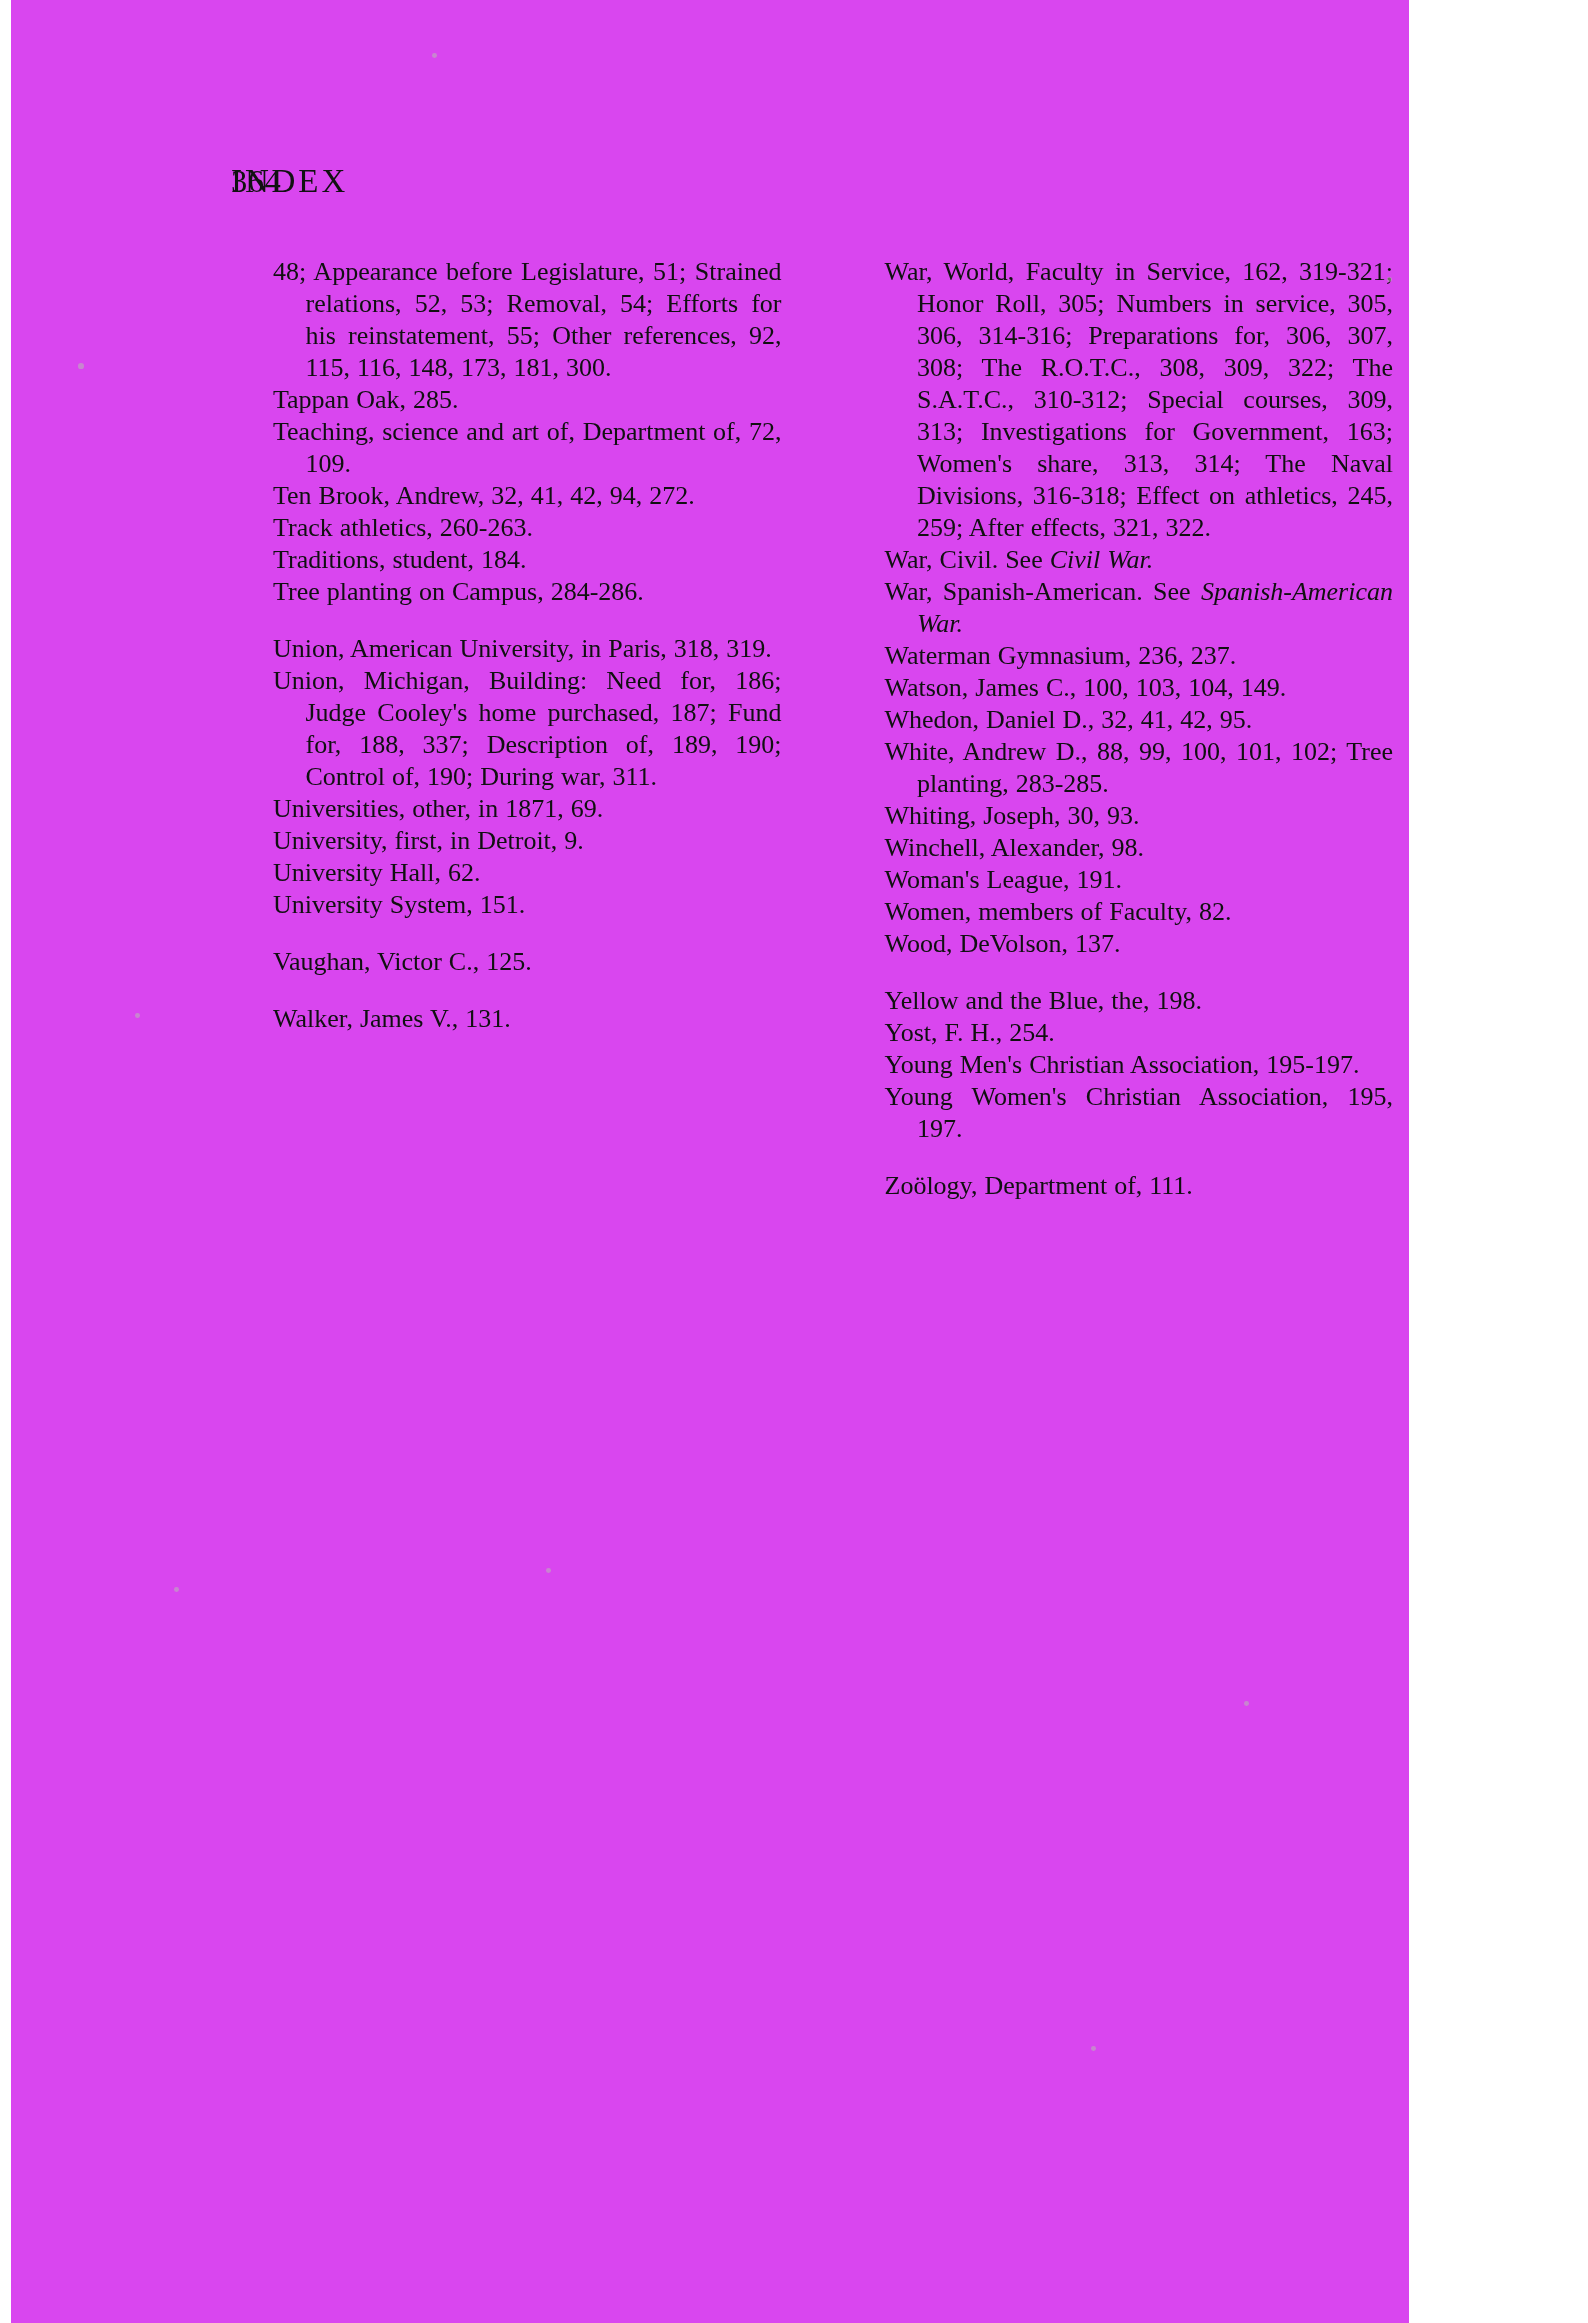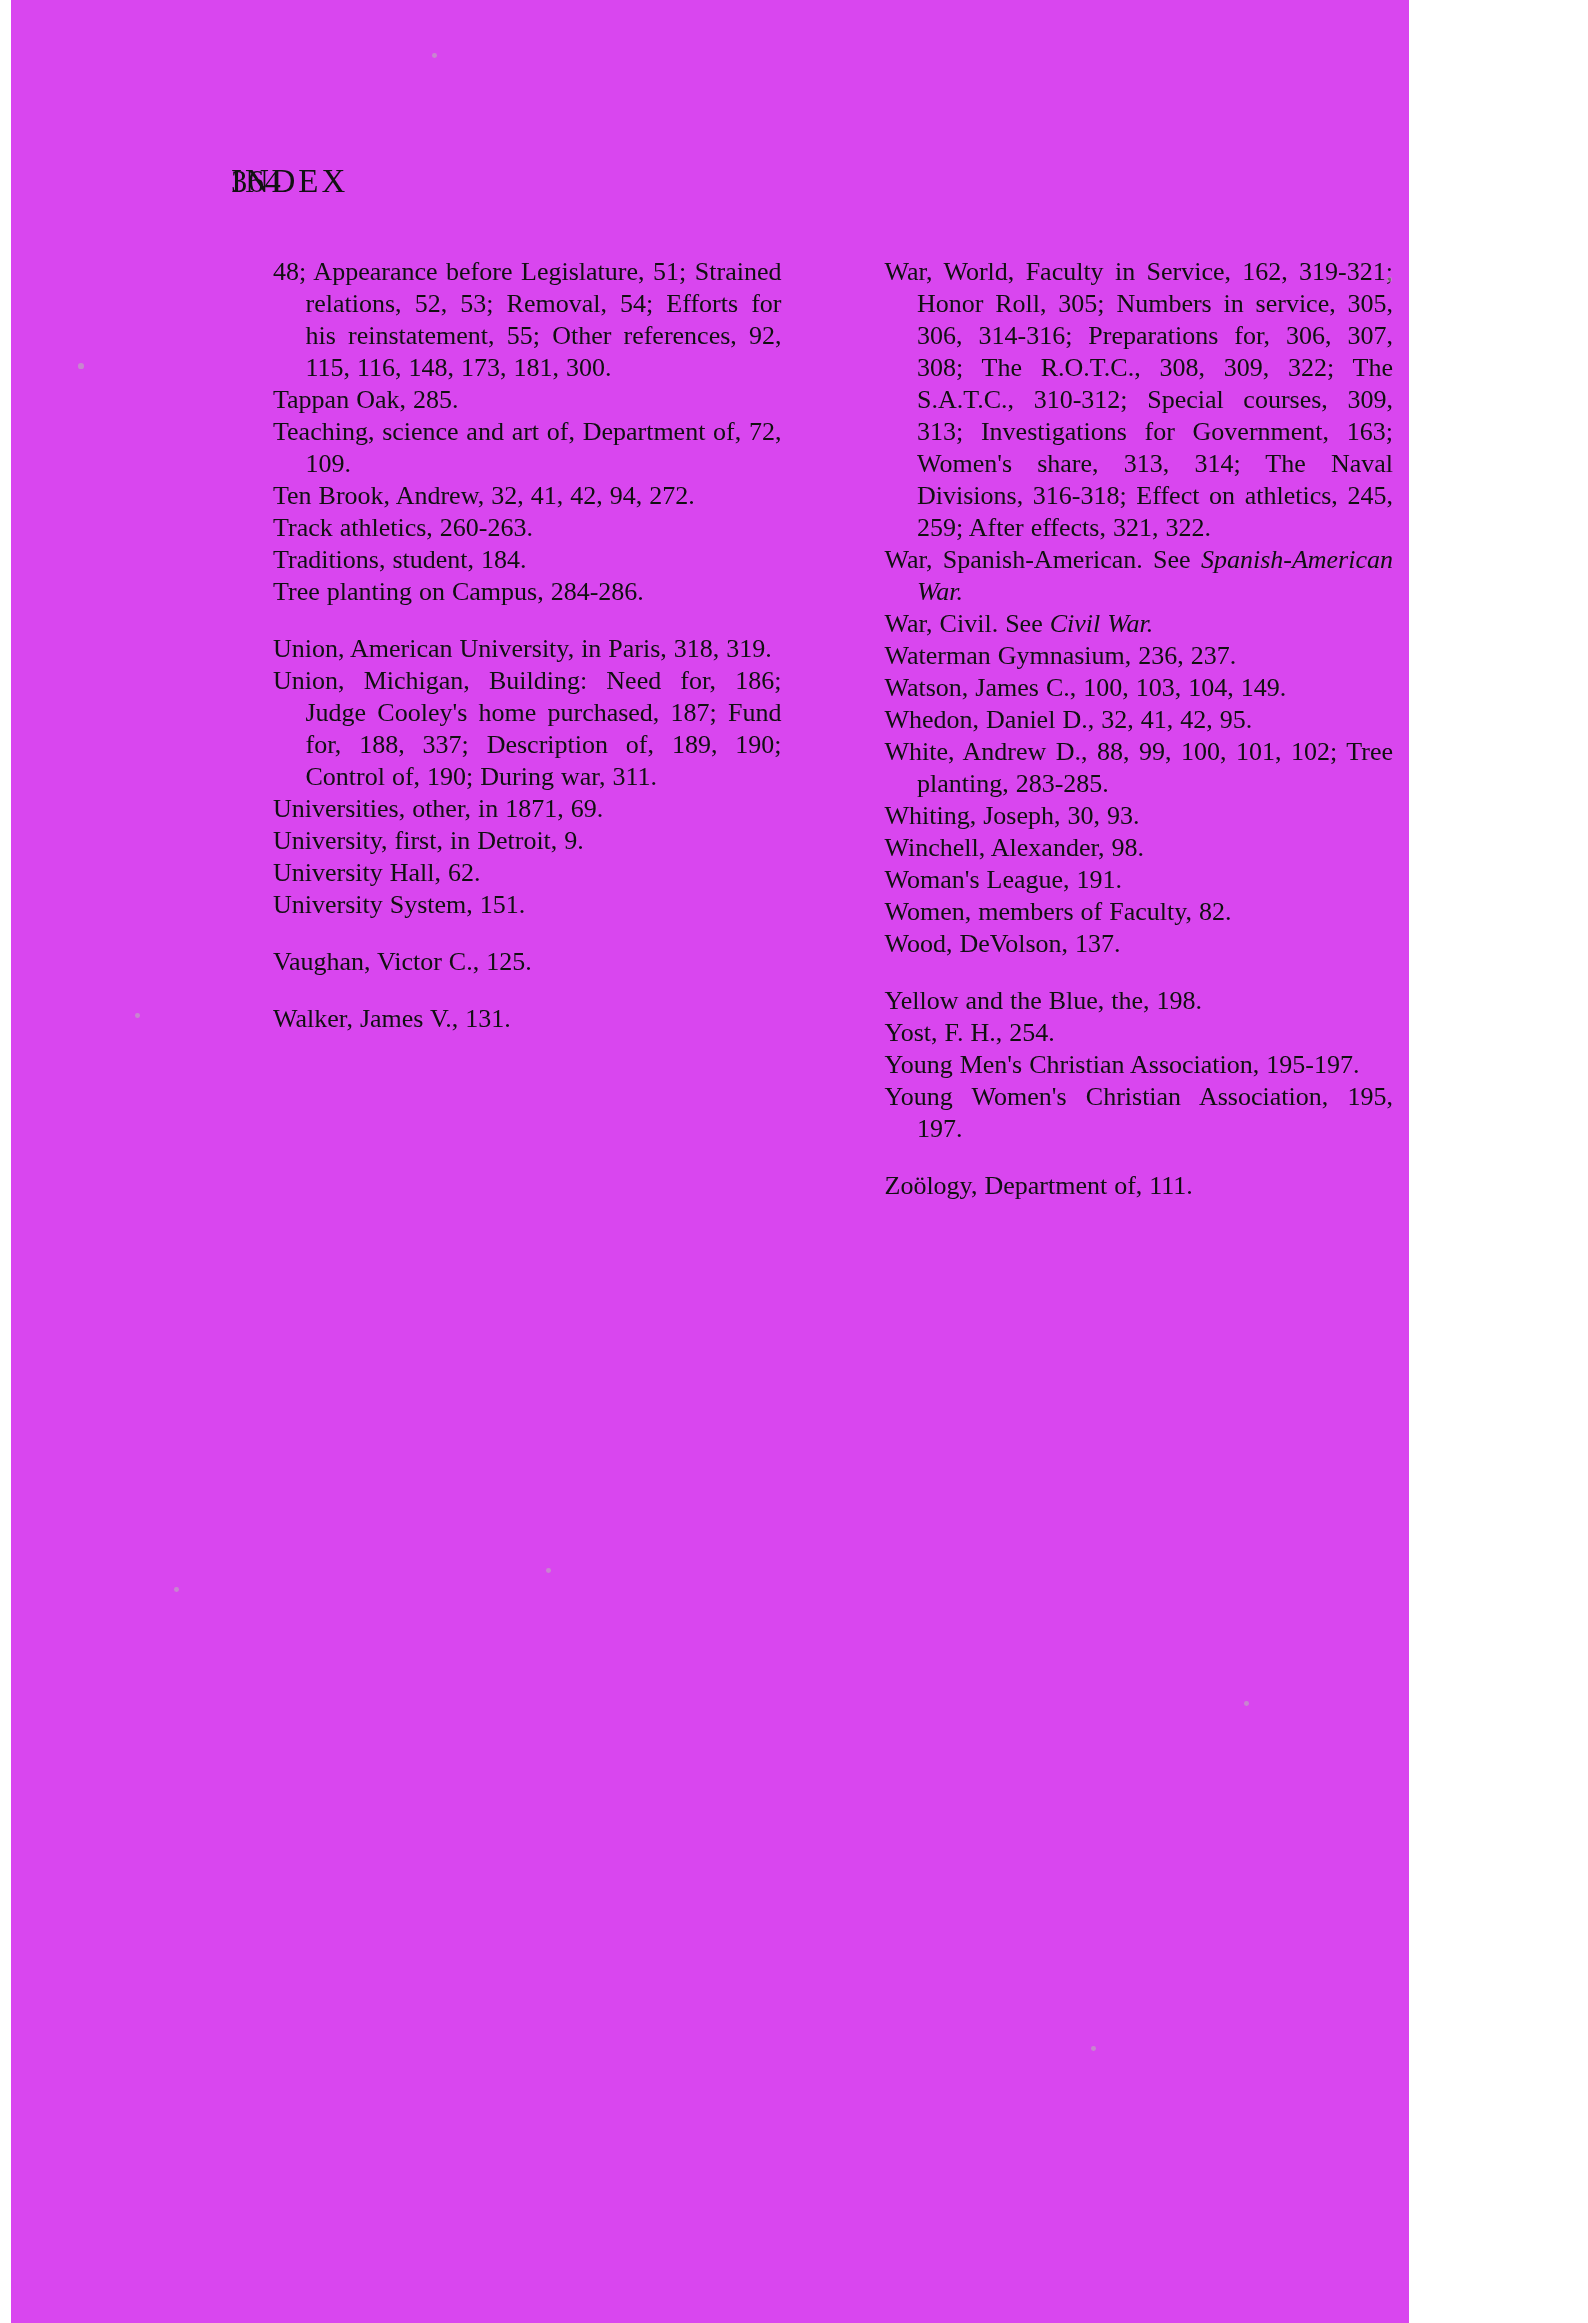--- a/index.html
+++ b/index.html
@@ -111,22 +111,22 @@
         <p class="entry">University, first, in Detroit, 9.</p>
         <p class="entry">University Hall, 62.</p>
         <p class="entry">University System, 151.</p>
         <div class="gap"></div>
         <p class="entry">Vaughan, Victor C., 125.</p>
         <div class="gap"></div>
         <p class="entry">Walker, James V., 131.</p>
       </div>
     <div class="col" id="col-right">
         <p class="entry">War, World, Faculty in Service, 162, 319-321; Honor Roll, 305; Numbers in service, 305, 306, 314-316; Preparations for, 306, 307, 308; The R.O.T.C., 308, 309, 322; The S.A.T.C., 310-312; Special courses, 309, 313; Investigations for Government, 163; Women's share, 313, 314; The Naval Divisions, 316-318; Effect on athletics, 245, 259; After effects, 321, 322.</p>
+        <p class="entry">War, Civil.  See <em>Civil War.</em></p>
         <p class="entry">War, Spanish-American.  See <em>Spanish-American War.</em></p>
-        <p class="entry">War, Civil.  See <em>Civil War.</em></p>
         <p class="entry">Waterman Gymnasium, 236, 237.</p>
         <p class="entry">Watson, James C., 100, 103, 104, 149.</p>
         <p class="entry">Whedon, Daniel D., 32, 41, 42, 95.</p>
         <p class="entry">White, Andrew D., 88, 99, 100, 101, 102; Tree planting, 283-285.</p>
         <p class="entry">Whiting, Joseph, 30, 93.</p>
         <p class="entry">Winchell, Alexander, 98.</p>
         <p class="entry">Woman's League, 191.</p>
         <p class="entry">Women, members of Faculty, 82.</p>
         <p class="entry">Wood, DeVolson, 137.</p>
         <div class="gap"></div>

